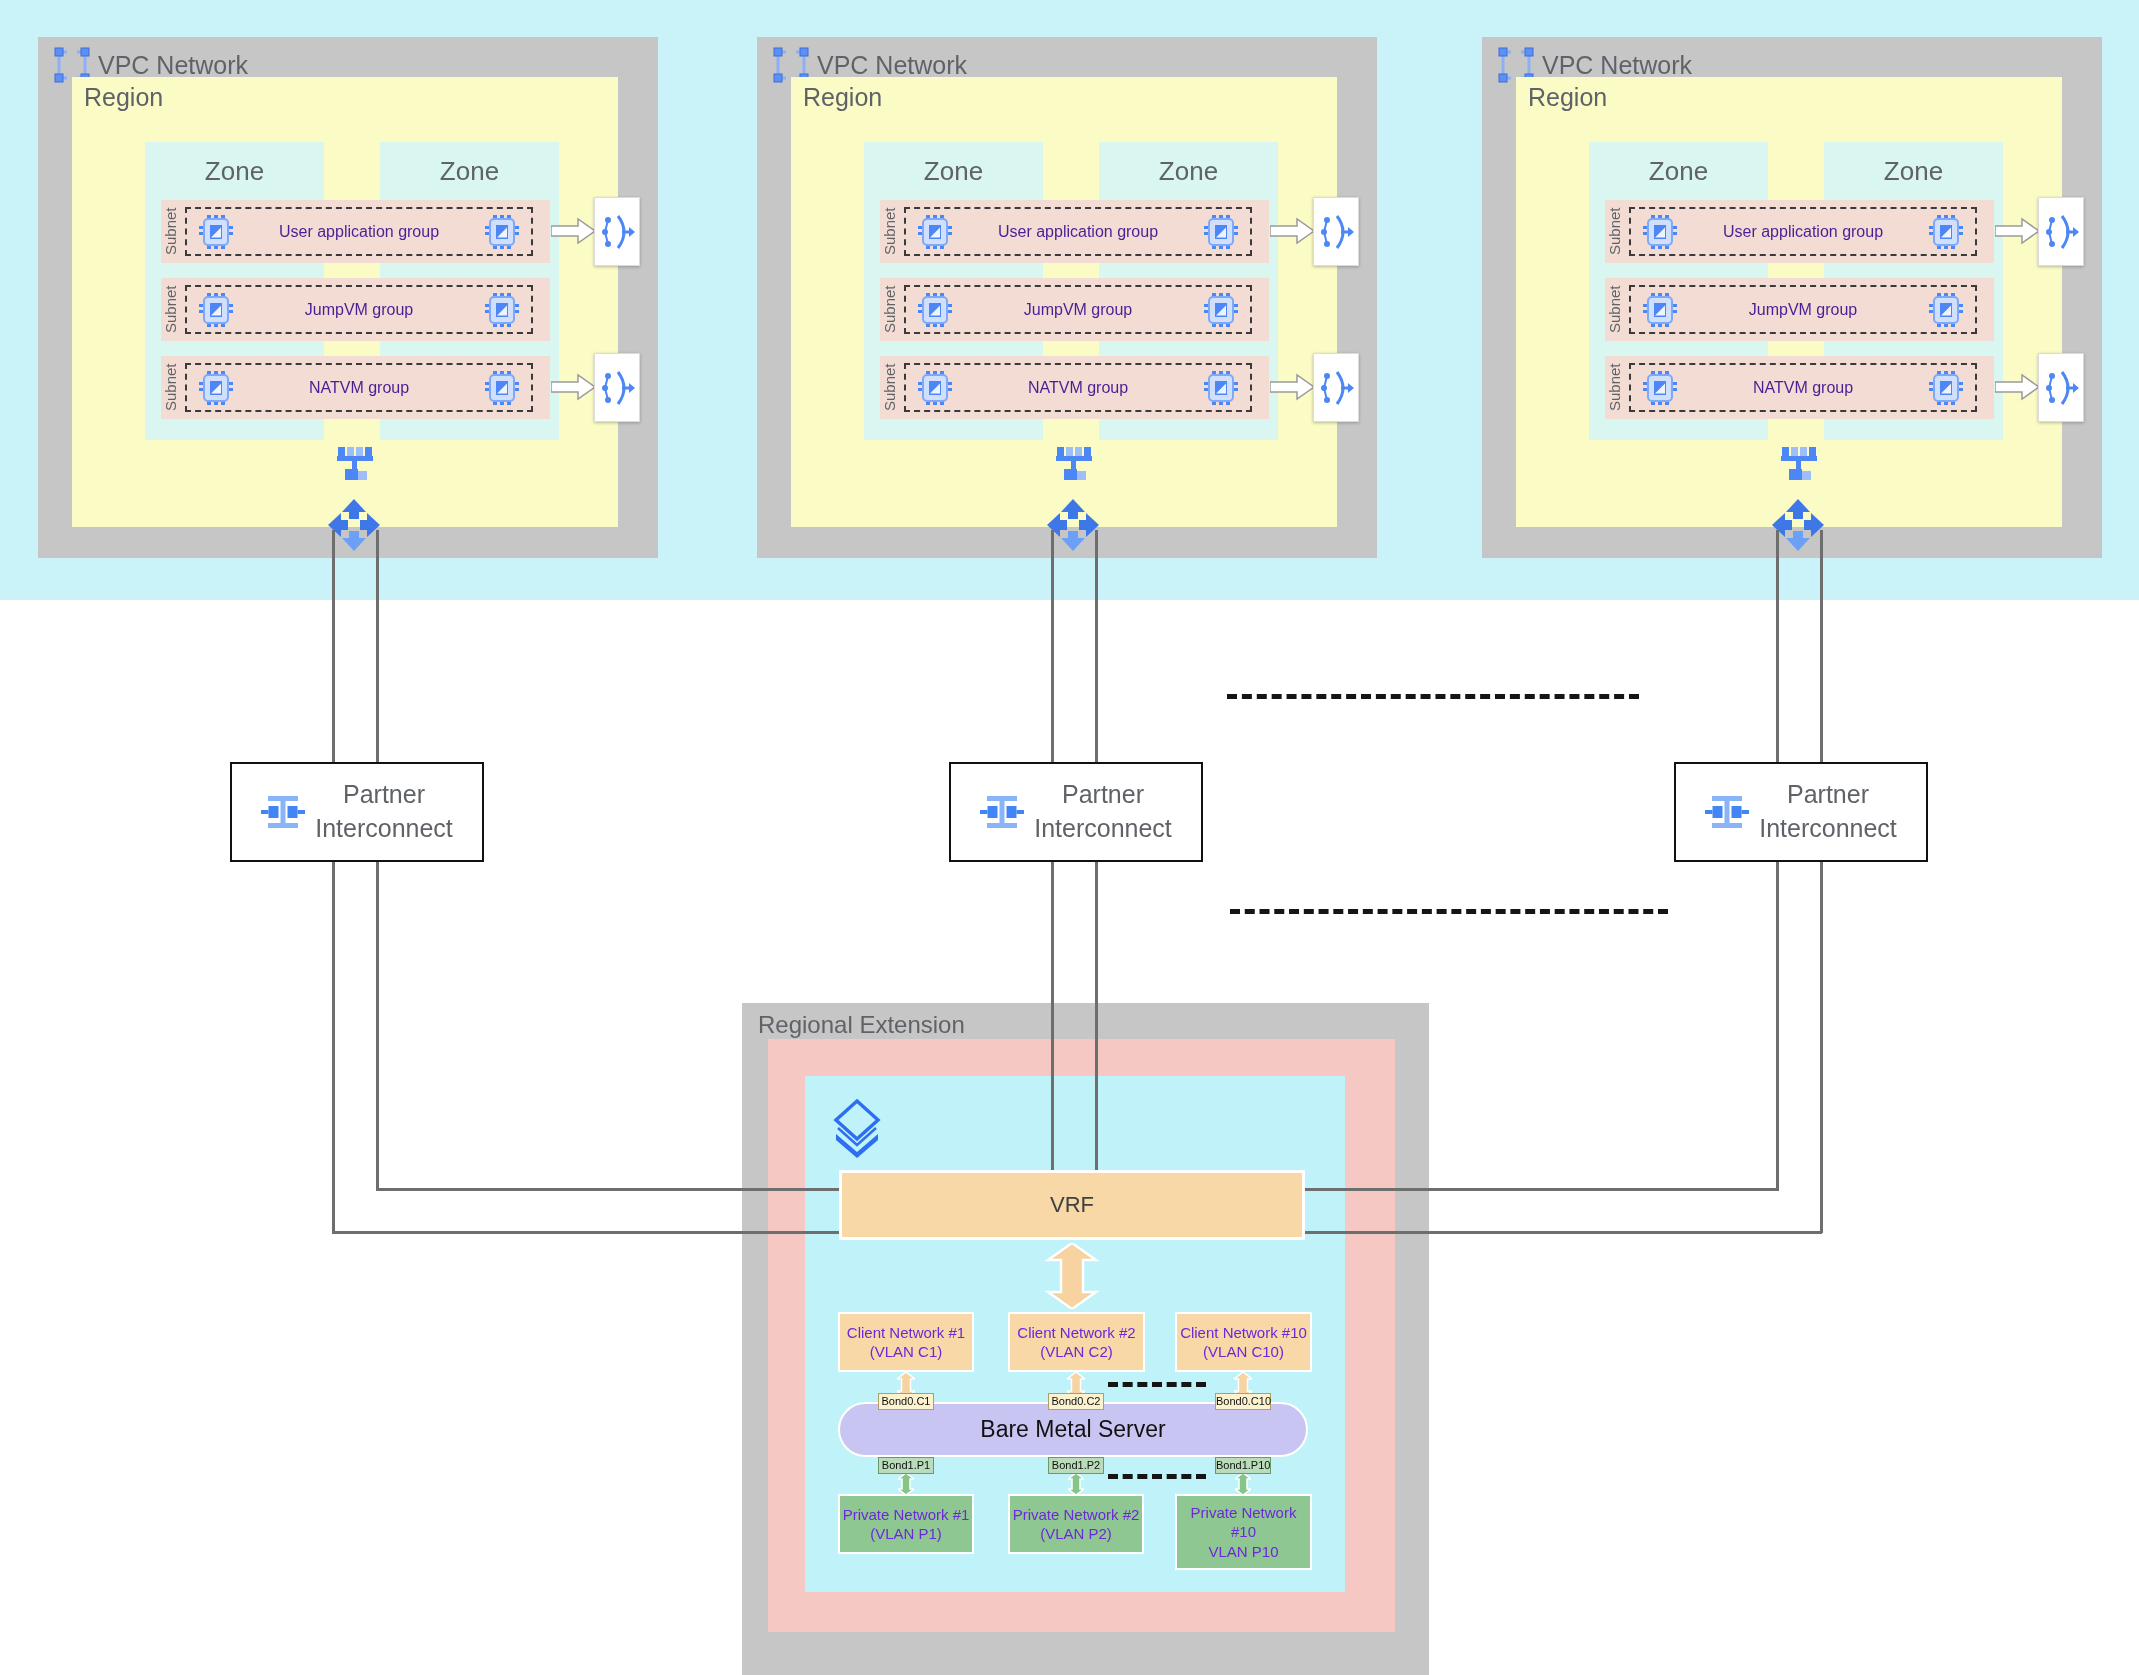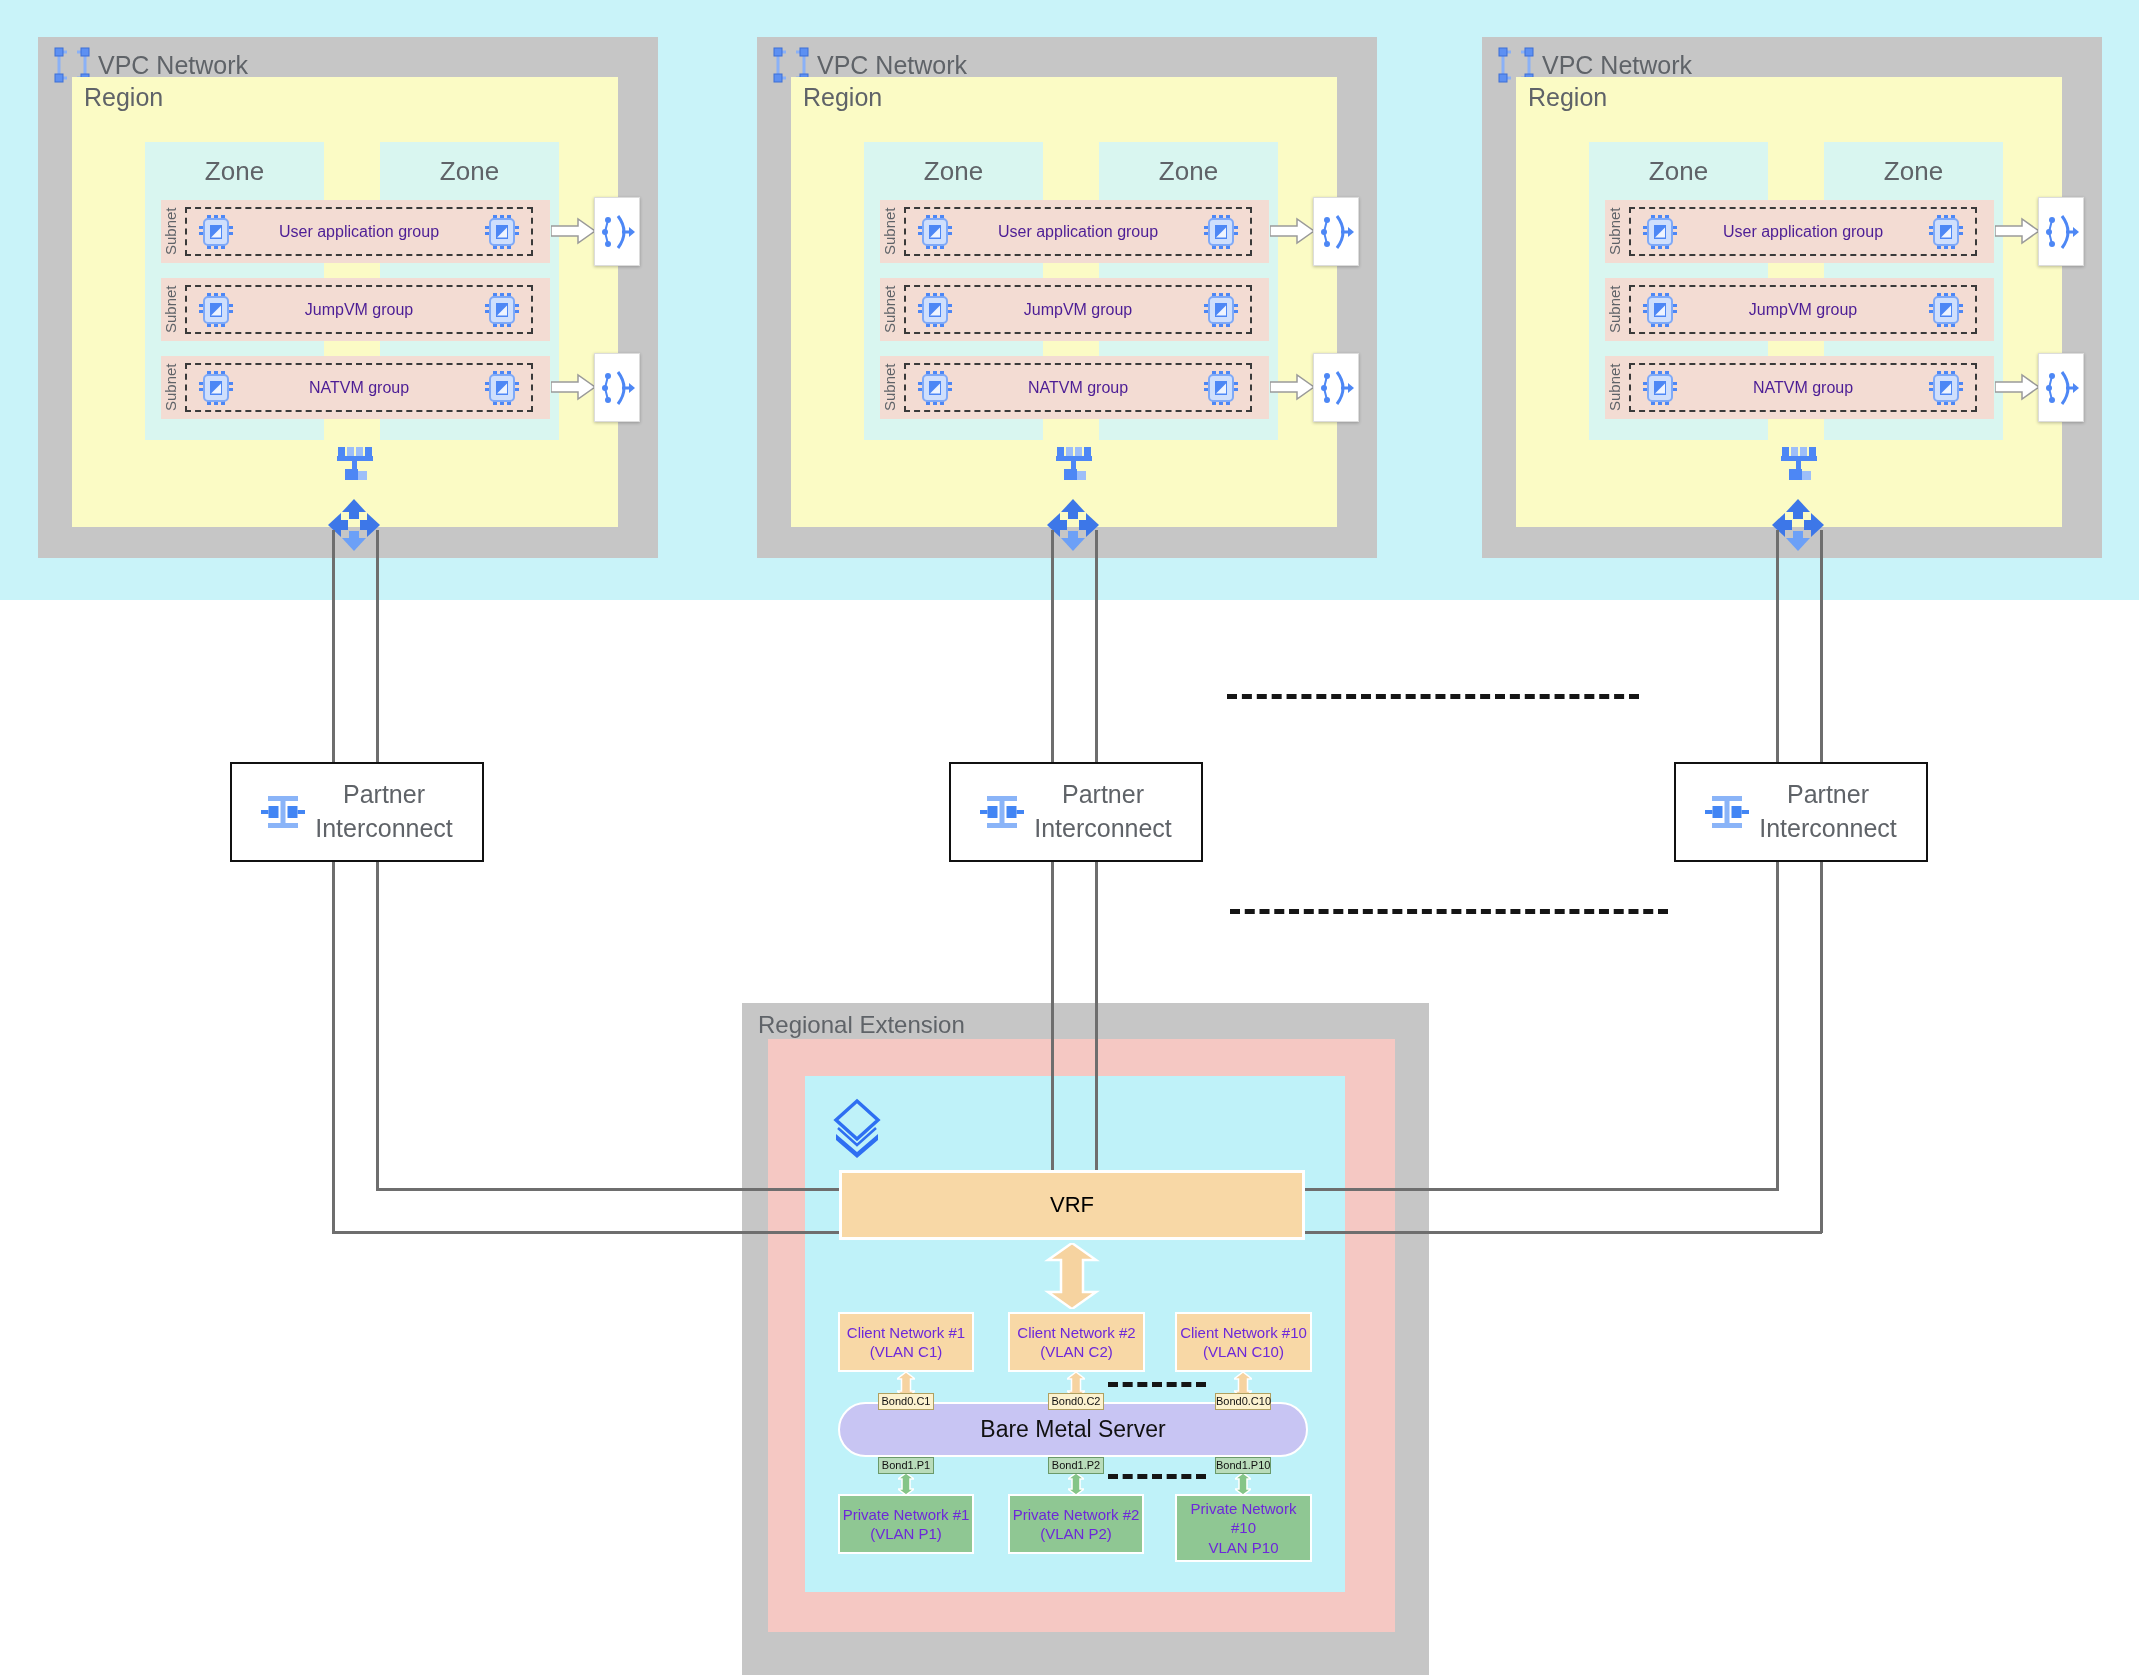--- a/index.html
+++ b/index.html
@@ -51,21 +51,21 @@
   .pi-text { flex:1; text-align:center; font-size:25px; line-height:1.35; color:#5f6368; padding-right:20px; }
 
   
   .re-gray { position:absolute; left:742px; top:1003px; width:687px; height:672px; background:#c6c6c6; z-index:2; }
   .re-title { position:absolute; left:758px; top:1011px; font-size:24px; color:#5f6368; z-index:2; }
   .re-pink { position:absolute; left:768px; top:1039px; width:627px; height:593px; background:#f5c8c3; z-index:2; }
   .re-cyan { position:absolute; left:805px; top:1076px; width:540px; height:516px; background:#bff2f9; z-index:2; }
   .layers { position:absolute; left:826px; top:1098px; z-index:4; }
   .vrf { position:absolute; left:839px; top:1170px; width:466px; height:70px; background:#f8d8a6;
          border:3px solid #ffffff; box-sizing:border-box; z-index:4;
-         display:flex; align-items:center; justify-content:center; font-size:22px; color:#000000; }
+         display:flex; align-items:center; justify-content:center; font-size:22px; color:#404040; }
   .big-arrow { position:absolute; left:1044px; top:1243px; z-index:4; }
   .net-box { position:absolute; box-sizing:border-box; border:2px solid #ffffff; z-index:4;
              display:flex; flex-direction:column; align-items:center; justify-content:center;
              text-align:center; font-size:15px; color:#6d28d9; line-height:1.3; }
   .client { top:1312px; height:60px; background:#f8d8a6; }
   .private { top:1494px; height:60px; background:#8fc793; }
   .small-arrow { position:absolute; z-index:4; }
   .bond { position:absolute; box-sizing:border-box; height:17px; width:56px; z-index:5;
           font-size:11px; color:#111; text-align:center; line-height:15px; }
   .bond0 { top:1393px; background:#fcf2cf; border:1px solid #b0a060; }
@@ -887,18 +887,18 @@
   <div class="mini-dots" style="left:1108px; top:1474px; width:98px;"></div>
 
   <div class="net-box private" style="left:838px; width:136px;">
     <span>Private Network #1</span>
     <span>(VLAN P1)</span>
   </div>
   <div class="net-box private" style="left:1008px; width:136px;">
     <span>Private Network #2</span>
     <span>(VLAN P2)</span>
   </div>
-  <div class="net-box private" style="left:1175px; width:137px; height:68px;">
+  <div class="net-box private" style="left:1175px; width:137px; height:76px;">
     <span>Private Network</span>
     <span>#10</span>
     <span>VLAN P10</span>
   </div>
 </div>
 
 </body></html>

